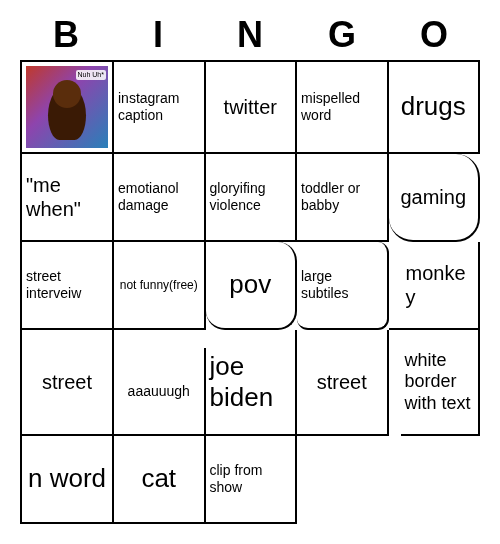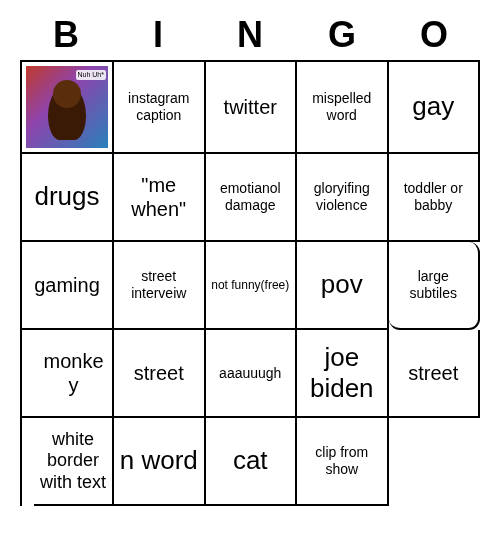--- a/index.html
+++ b/index.html
@@ -43,21 +43,20 @@
       border-top: 2px solid #000;
     }
 
     .bingo-cell {
       border-right: 2px solid #000;
       border-bottom: 2px solid #000;
       min-height: 88px;
       display: flex;
       align-items: center;
       justify-content: center;
-      text-align: center;
       padding: 4px;
       font-size: 14px;
       line-height: 1.2;
       word-break: break-word;
       position: relative;
     }
 
     .fake-image {
       width: 82px;
       height: 82px;
@@ -98,34 +97,33 @@
         <div style="position:relative; width:100%; height:100%; display:flex; align-items:center; justify-content:center;">
           <div style="width:38px; height:55px; background:#3a1a05; border-radius:50% 50% 30% 30% / 55% 55% 45% 45%; position:absolute; bottom:8px;"></div>
           <div style="width:28px; height:28px; background:#5a2d0c; border-radius:50%; position:absolute; bottom:40px; left:50%; transform:translateX(-50%);"></div>
           <span class="fake-image-label">Nuh Uh*</span>
         </div>
       </div>
       </div>
       <div class="bingo-cell" style="font-size: 14px;">instagram caption</div>
       <div class="bingo-cell" style="font-size: 20px;">twitter</div>
       <div class="bingo-cell" style="font-size: 14px;">mispelled word</div>
-      <div class="bingo-cell" style="font-size: 26px;">gay</div>
       <div class="bingo-cell" style="font-size: 26px;">drugs</div>
       <div class="bingo-cell" style="font-size: 20px;">"me when"</div>
       <div class="bingo-cell" style="font-size: 14px;">emotianol damage</div>
       <div class="bingo-cell" style="font-size: 14px;">gloryifing violence</div>
       <div class="bingo-cell" style="font-size: 14px;">toddler or babby</div>
-      <div class="bingo-cell" style="font-size: 20px;">gaming</div>
+      <div class="bingo-cell" style="font-size: 20px; border-radius: 24px;">gaming</div>
       <div class="bingo-cell" style="font-size: 14px;">street interveiw</div>
       <div class="bingo-cell" style="font-size: 12px;">not funny(free)</div>
-      <div class="bingo-cell" style="font-size: 26px;">pov</div>
+      <div class="bingo-cell" style="font-size: 26px; border-radius: 19px;">pov</div>
       <div class="bingo-cell" style="font-size: 14px; border-radius: 11px;">large subtiles</div>
       <div class="bingo-cell" style="font-size: 20px; padding-left: 17px;">monkey</div>
       <div class="bingo-cell" style="font-size: 20px;">street</div>
-      <div class="bingo-cell" style="font-size: 14px;">aaauuugh</div>
+      <div class="bingo-cell" style="font-size: 14px; margin-top: 18px;">aaauuugh</div>
       <div class="bingo-cell" style="font-size: 26px;">joe biden</div>
       <div class="bingo-cell" style="font-size: 20px;">street</div>
       <div class="bingo-cell" style="font-size: 18px; margin-left: 12px;">white border with text</div>
       <div class="bingo-cell" style="font-size: 26px;">n word</div>
       <div class="bingo-cell" style="font-size: 26px;">cat</div>
       <div class="bingo-cell" style="font-size: 14px;">clip from show</div>
     </div>
 </div>
 
 </body></html>

